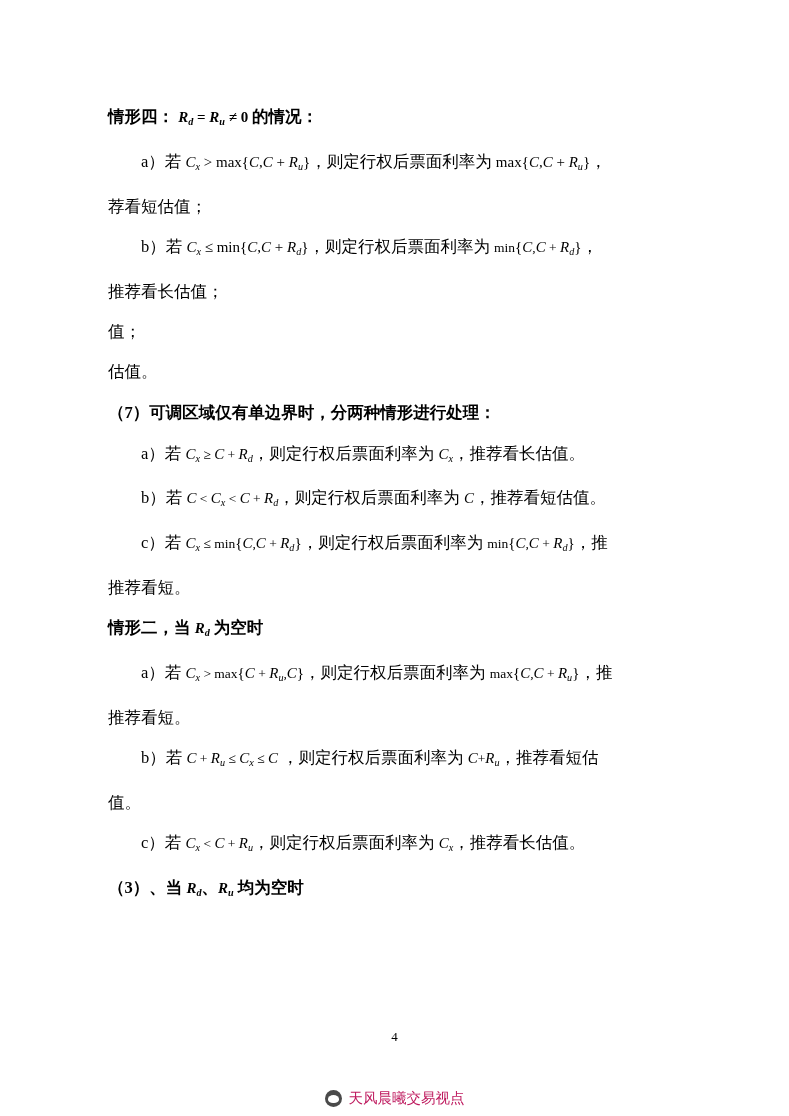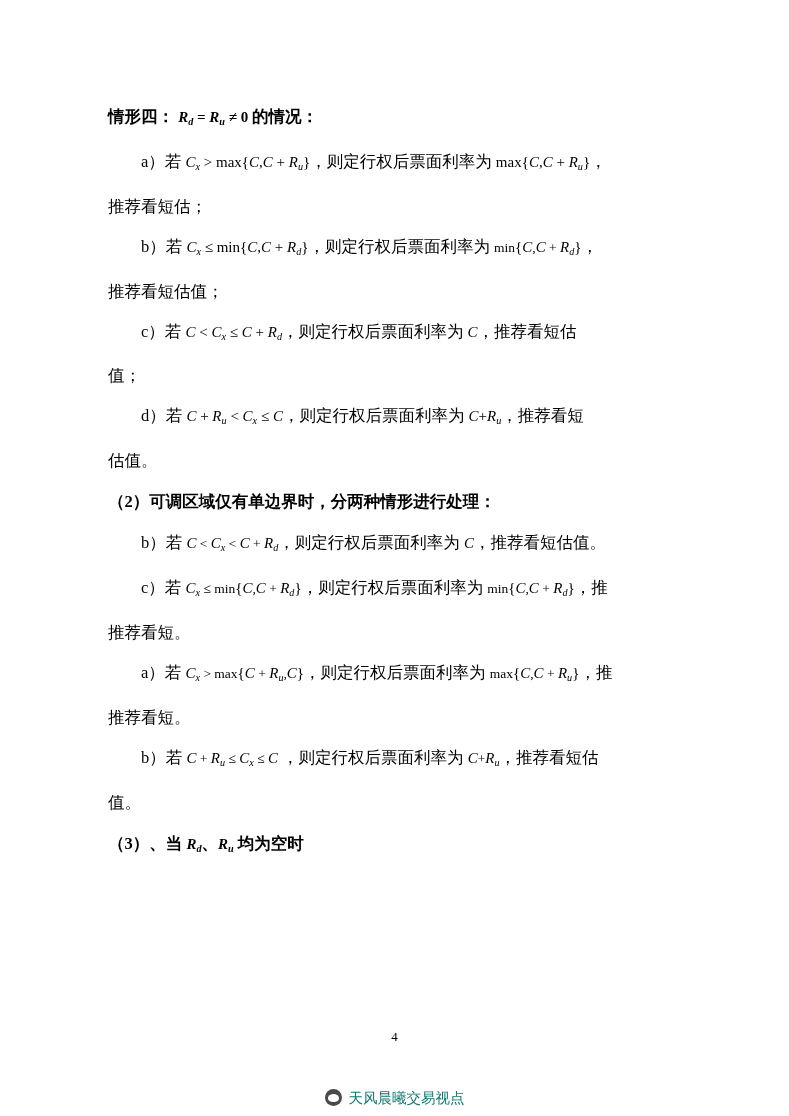--- a/index.html
+++ b/index.html
@@ -87,25 +87,25 @@
   }
   .footer {
     position: absolute;
     left: 0;
     top: 1078px;
     width: 789px;
     text-align: center;
   }
   .footer-inner {
     display: inline-flex;
-    align-items: flex-start;
+    align-items: center;
     gap: 7px;
     font-family: "Liberation Sans", sans-serif;
     font-size: 14.5px;
-    color: #0f766e;
+    color: #be185d;
   }
   .wechat-badge {
     width: 17px;
     height: 17px;
     border-radius: 50%;
     background: #4a4a4a;
     position: relative;
     display: inline-block;
   }
   .wechat-badge::after {
@@ -127,55 +127,58 @@
       <span>情形四：</span>
       <span class="inline-math">
         <span class="mathi">R<sub>d</sub></span> = <span class="mathi">R<sub>u</sub></span> ≠ <span class="mathop">0</span>
       </span>
       <span>的情况：</span>
     </p>
 
     <p class="listrow">
       a）若 <span class="inline-math"><span class="mathi">C<sub>x</sub></span> &gt; max<span class="mathop">{</span><span class="mathi">C</span>,<span class="mathi">C</span> + <span class="mathi">R<sub>u</sub></span><span class="mathop">}</span></span>，则定行权后票面利率为 <span class="inline-math">max<span class="mathop">{</span><span class="mathi">C</span>,<span class="mathi">C</span> + <span class="mathi">R<sub>u</sub></span><span class="mathop">}</span></span>，
     </p>
-    <p class="cont">推荐看短估；</p>
+    <p class="cont">荐看短估值；</p>
 
     <p class="listrow">
       b）若 <span class="inline-math"><span class="mathi">C<sub>x</sub></span> ≤ min<span class="mathop">{</span><span class="mathi">C</span>,<span class="mathi">C</span> + <span class="mathi">R<sub>d</sub></span><span class="mathop">}</span></span>，则定行权后票面利率为 <span class="inline-math-sm">min<span class="mathop">{</span><span class="mathi">C</span>,<span class="mathi">C</span> + <span class="mathi">R<sub>d</sub></span><span class="mathop">}</span></span>，
     </p>
-    <p class="cont">推荐看短估值；</p>
+    <p class="cont">推荐看长估值；</p>
+
+    <p class="cont">值；</p>
+
+    <p class="cont">估值。</p>
+
+    <p class="sect-head">（7）可调区域仅有单边界时，分两种情形进行处理：</p>
 
     <p class="listrow">
-      c）若 <span class="inline-math"><span class="mathi">C</span> &lt; <span class="mathi">C<sub>x</sub></span> ≤ <span class="mathi">C</span> + <span class="mathi">R<sub>d</sub></span></span>，则定行权后票面利率为 <span class="inline-math"><span class="mathi">C</span></span>，推荐看短估
+      a）若 <span class="inline-math-sm"><span class="mathi">C<sub>x</sub></span> ≥ <span class="mathi">C</span> + <span class="mathi">R<sub>d</sub></span></span>，则定行权后票面利率为 <span class="inline-math-sm"><span class="mathi">C<sub>x</sub></span></span>，推荐看长估值。
     </p>
-    <p class="cont">值；</p>
-
-    <p class="listrow">
-      d）若 <span class="inline-math"><span class="mathi">C</span> + <span class="mathi">R<sub>u</sub></span> &lt; <span class="mathi">C<sub>x</sub></span> ≤ <span class="mathi">C</span></span>，则定行权后票面利率为 <span class="inline-math"><span class="mathi">C</span>+<span class="mathi">R<sub>u</sub></span></span>，推荐看短
-    </p>
-    <p class="cont">估值。</p>
-
-    <p class="sect-head">（2）可调区域仅有单边界时，分两种情形进行处理：</p>
-
     <p class="listrow">
       b）若 <span class="inline-math-sm"><span class="mathi">C</span> &lt; <span class="mathi">C<sub>x</sub></span> &lt; <span class="mathi">C</span> + <span class="mathi">R<sub>d</sub></span></span>，则定行权后票面利率为 <span class="inline-math-sm"><span class="mathi">C</span></span>，推荐看短估值。
     </p>
     <p class="listrow">
       c）若 <span class="inline-math-sm"><span class="mathi">C<sub>x</sub></span> ≤ min<span class="mathop">{</span><span class="mathi">C</span>,<span class="mathi">C</span> + <span class="mathi">R<sub>d</sub></span><span class="mathop">}</span></span>，则定行权后票面利率为 <span class="inline-math-sm">min<span class="mathop">{</span><span class="mathi">C</span>,<span class="mathi">C</span> + <span class="mathi">R<sub>d</sub></span><span class="mathop">}</span></span>，推
     </p>
     <p class="cont">推荐看短。</p>
 
+    <p class="heading">
+      情形二，当 <span class="inline-math-sm"><span class="mathi">R<sub>d</sub></span></span> 为空时
+    </p>
     <p class="listrow">
       a）若 <span class="inline-math-sm"><span class="mathi">C<sub>x</sub></span> &gt; max<span class="mathop">{</span><span class="mathi">C</span> + <span class="mathi">R<sub>u</sub></span>,<span class="mathi">C</span><span class="mathop">}</span></span>，则定行权后票面利率为 <span class="inline-math-sm">max<span class="mathop">{</span><span class="mathi">C</span>,<span class="mathi">C</span> + <span class="mathi">R<sub>u</sub></span><span class="mathop">}</span></span>，推
     </p>
     <p class="cont">推荐看短。</p>
     <p class="listrow">
       b）若 <span class="inline-math-sm"><span class="mathi">C</span> + <span class="mathi">R<sub>u</sub></span> ≤ <span class="mathi">C<sub>x</sub></span> ≤ <span class="mathi">C</span></span> ，则定行权后票面利率为 <span class="inline-math-sm"><span class="mathi">C</span>+<span class="mathi">R<sub>u</sub></span></span>，推荐看短估
     </p>
     <p class="cont">值。</p>
+    <p class="listrow">
+      c）若 <span class="inline-math-sm"><span class="mathi">C<sub>x</sub></span> &lt; <span class="mathi">C</span> + <span class="mathi">R<sub>u</sub></span></span>，则定行权后票面利率为 <span class="inline-math-sm"><span class="mathi">C<sub>x</sub></span></span>，推荐看长估值。
+    </p>
 
     <p class="sect-head">
       （3）、当 <span class="inline-math-sm"><span class="mathi">R<sub>d</sub></span></span>、<span class="inline-math-sm"><span class="mathi">R<sub>u</sub></span></span> 均为空时
     </p>
 
   </div>
 
   <div class="pagenum">4</div>
 
   <div class="footer">

